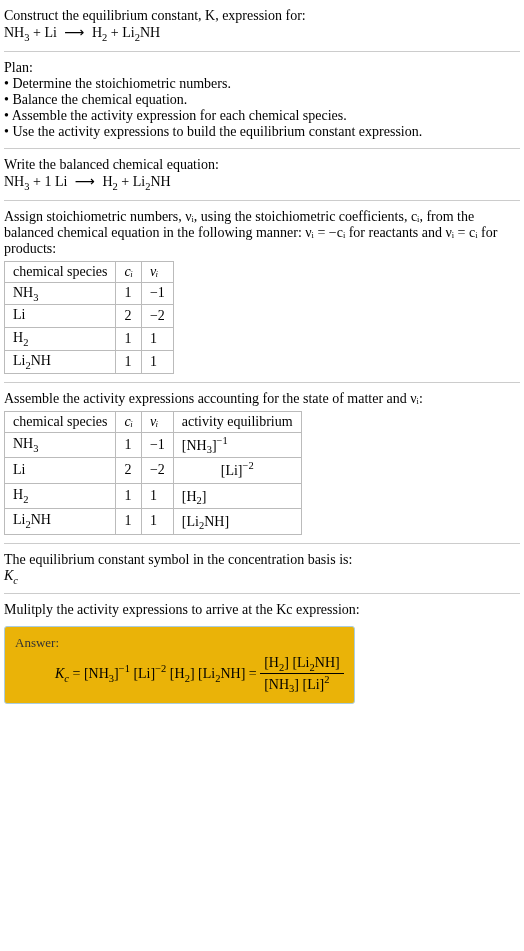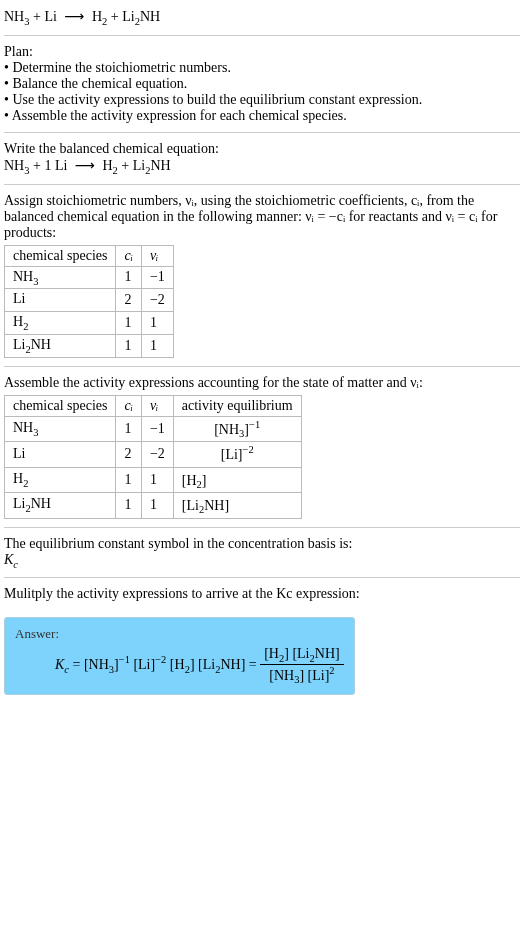--- a/index.html
+++ b/index.html
@@ -34,74 +34,77 @@
   border: 1px solid #bbb;
   padding: 2px 8px;
   text-align: left;
   font-weight: normal;
   font-size: 14px;
 }
 table.data th {
   background: #fff;
 }
 .answer-box {
-  background: #7dd3fc;
+  background: #eab308;
   border: 1px solid #aacde0;
   padding: 8px 10px;
-  margin-top: 11px;
+  margin-top: 4px;
   display: inline-block;
   border-radius: 3px;
 }
 .answer-label {
   font-size: 13px;
   color: #333;
   margin-bottom: 4px;
 }
 .frac {
   display: inline-block;
   vertical-align: middle;
-  text-align: center;
+  text-align: left;
 }
 .frac .num {
   display: block;
   border-bottom: 1px solid #000;
   padding: 0 4px;
 }
 .frac .den {
   display: block;
   padding: 0 4px;
 }
 .italic { font-style: italic; }
 </style>
 </head>
 <body>
 
 
 
 
 <div class="section">
+  <div>
+    <span>Construct the equilibrium constant, K, expression for:</span>
+  </div>
   <div class="equation">
     <span><span>NH</span><sub>3</sub></span>
     <span> + </span>
     <span>Li</span>
     <span class="arrow">⟶</span>
     <span><span>H</span><sub>2</sub></span>
     <span> + </span>
     <span><span>Li</span><sub>2</sub><span>NH</span></span>
   </div>
 </div>
 <hr>
 
 
 <div class="section">
   <div>Plan:</div>
   <div>• Determine the stoichiometric numbers.</div>
   <div>• Balance the chemical equation.</div>
+  <div>• Assemble the activity expression for each chemical species.</div>
   <div>• Use the activity expressions to build the equilibrium constant expression.</div>
-  <div>• Assemble the activity expression for each chemical species.</div>
 </div>
 <hr>
 
 
 <div class="section">
   <div>Write the balanced chemical equation:</div>
   <div class="equation">
     <span><span>NH</span><sub>3</sub></span>
     <span> + 1 Li </span>
     <span class="arrow">⟶</span>
@@ -155,21 +158,21 @@
         <tr>
       <th>chemical species</th>
       <th><span class="italic">cᵢ</span></th>
       <th><span class="italic">νᵢ</span></th>
       <th>activity equilibrium</th>
     </tr>
     <tr>
       <td><span>NH</span><sub>3</sub><span></span></td>
       <td>1</td>
       <td>−1</td>
-      <td style="text-align:center;"><span>[NH</span><sub>3</sub><span>]</span><sup>−1</sup></td>
+      <td style="text-align:left;"><span>[NH</span><sub>3</sub><span>]</span><sup>−1</sup></td>
     </tr>
     <tr>
       <td><span>Li</span><sub></sub><span></span></td>
       <td>2</td>
       <td>−2</td>
       <td style="text-align:center;"><span>[Li]</span><sub></sub><span></span><sup>−2</sup></td>
     </tr>
     <tr>
       <td><span>H</span><sub>2</sub><span></span></td>
       <td>1</td>

